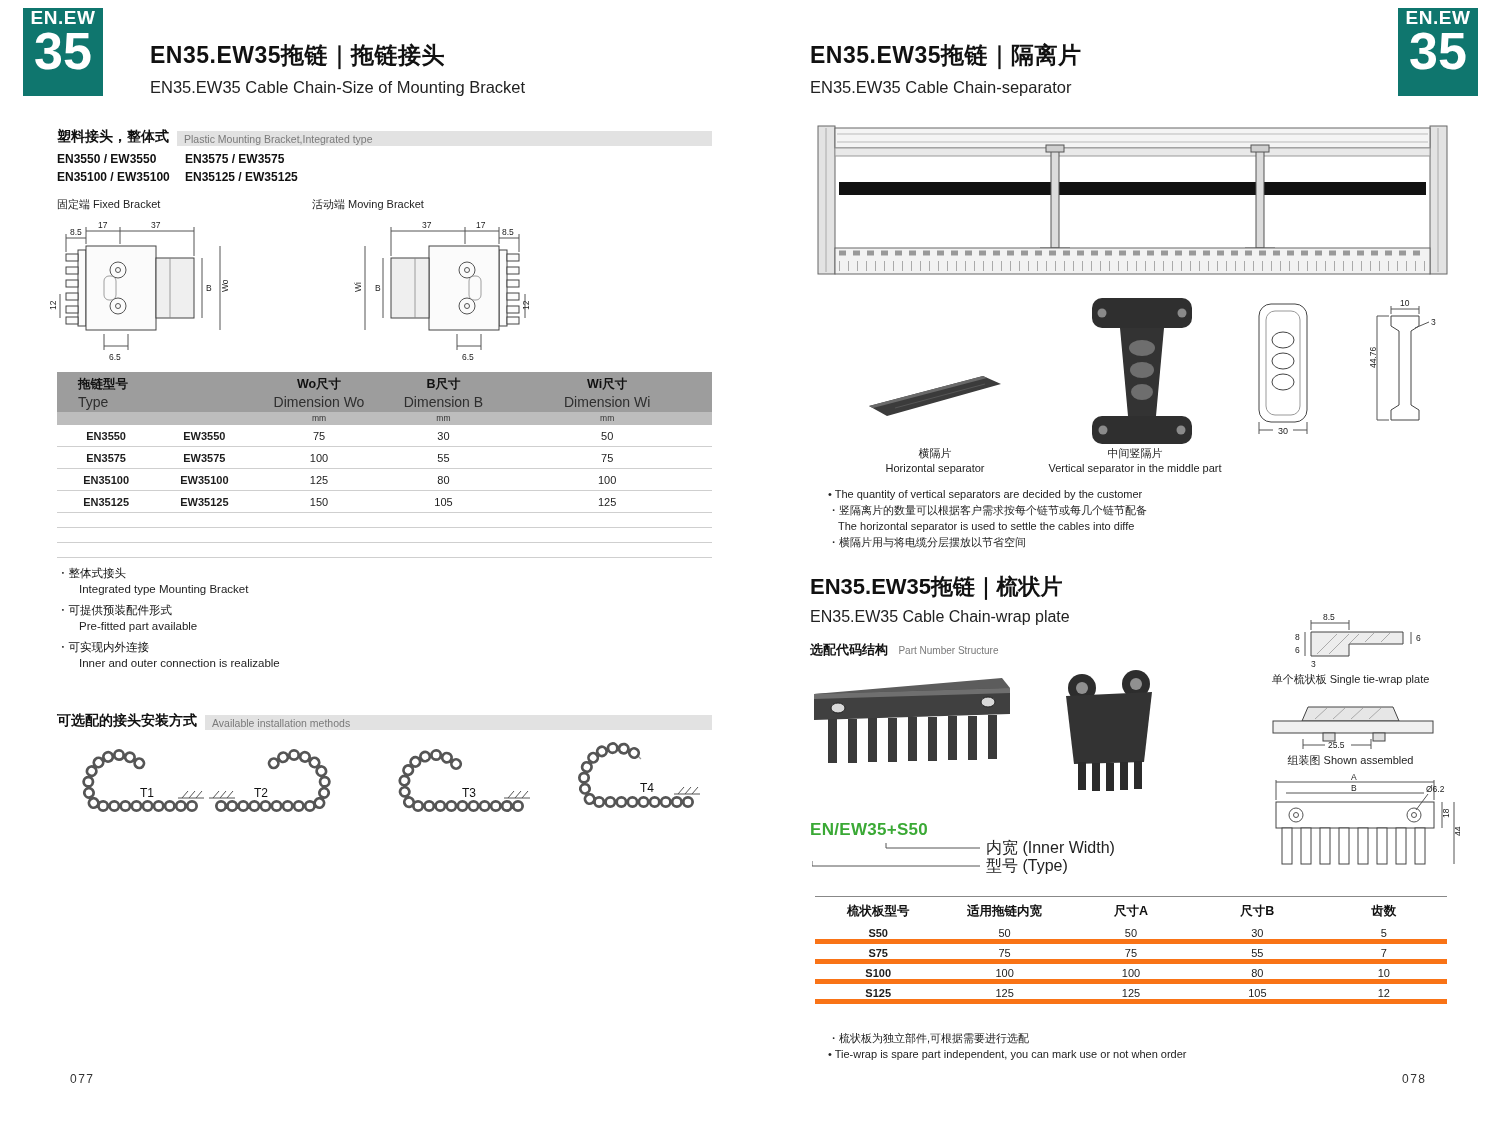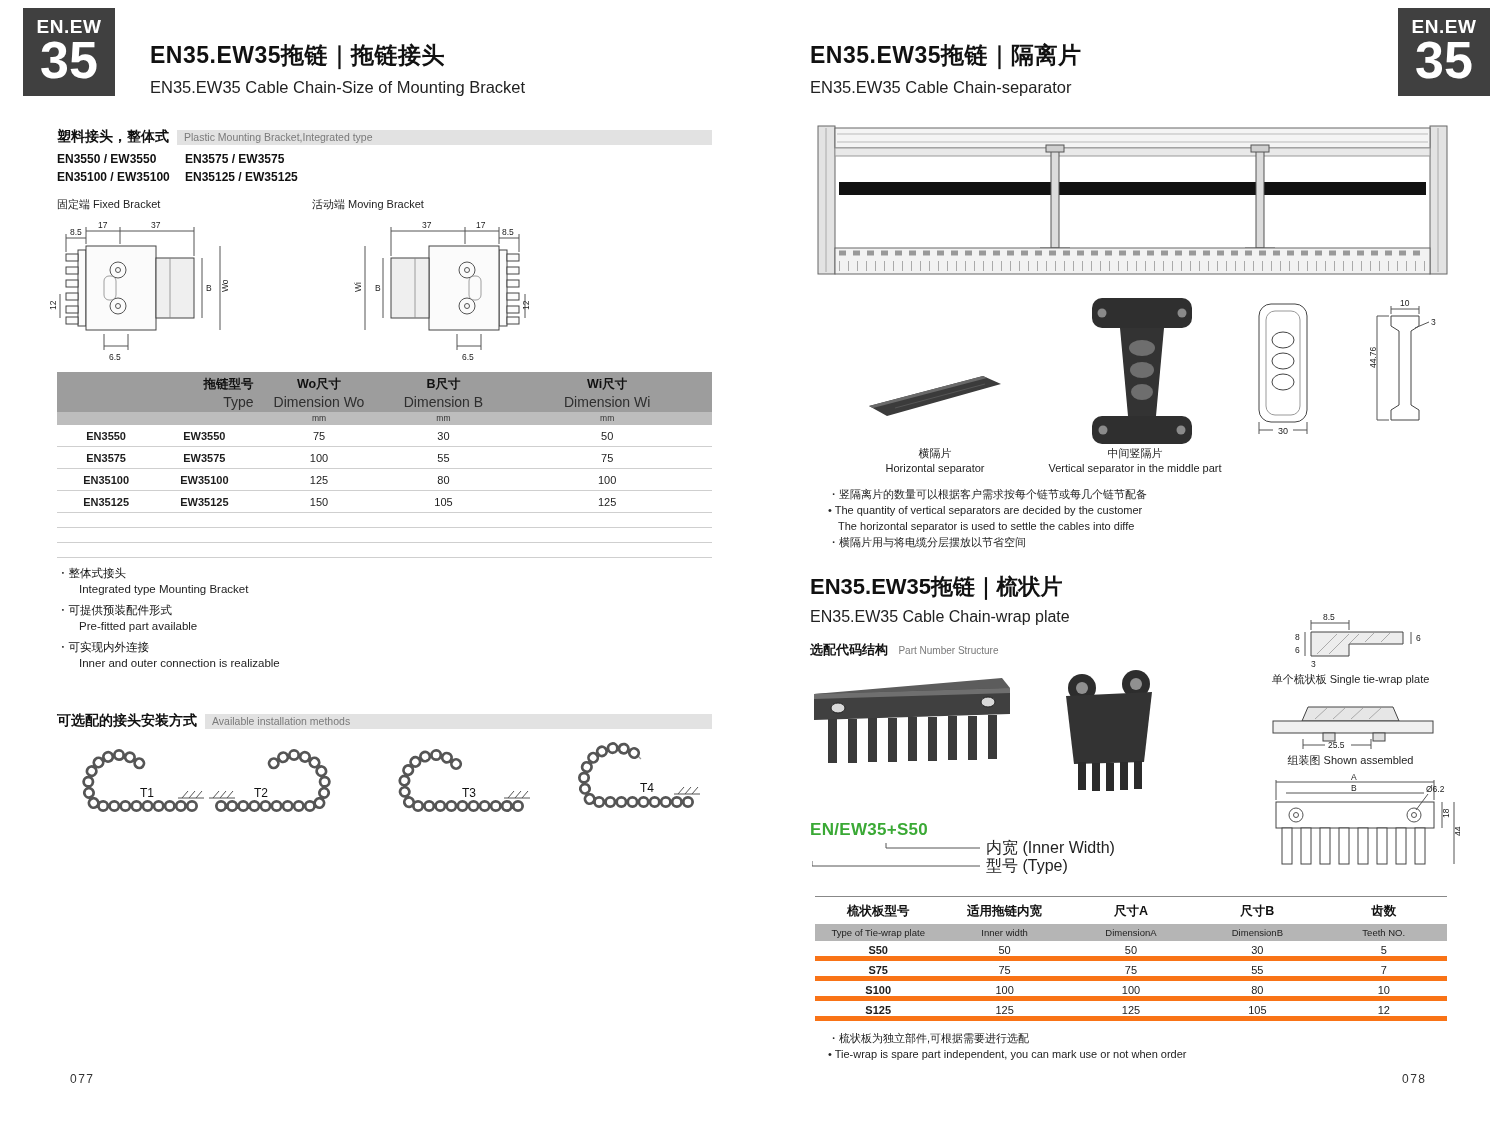--- a/index.html
+++ b/index.html
@@ -1,44 +1,44 @@
 <!DOCTYPE html>
 <html><head>
 <meta charset="utf-8">
 <style>
   *{margin:0;padding:0;box-sizing:border-box}
   html,body{background:#fff}
   body{font-family:"Liberation Sans","DejaVu Sans",sans-serif;color:#1c1c1c}
   #root{position:relative;width:1500px;height:1125px;background:#fff;overflow:hidden}
   .abs{position:absolute}
-  .badge{position:absolute;width:92px;height:88px;background:#404040;color:#fff;text-align:center;padding-top:9px}
+  .badge{position:absolute;width:80px;height:88px;background:#0f766e;color:#fff;text-align:center;padding-top:0}
   .badge .b1{font-size:19px;font-weight:bold;letter-spacing:.5px;line-height:1}
   .badge .b2{font-size:52px;font-weight:bold;line-height:.95}
   .title .zh{font-size:23px;font-weight:bold;letter-spacing:.5px;color:#111}
   .title .en{font-size:16.5px;margin-top:7px;color:#222}
-  .sechead{display:flex;align-items:center}
+  .sechead{display:flex;align-items:flex-end}
   .sechead .zh{font-size:14px;font-weight:bold;white-space:nowrap;color:#111}
   .sechead .band{flex:1;height:15px;background:#e2e2e2;margin-left:8px;display:flex;align-items:center}
   .sechead .en{font-size:10.5px;color:#7a7a7a;padding-left:7px;white-space:nowrap}
   .models{display:grid;grid-template-columns:128px auto;row-gap:4px;font-size:12px;font-weight:bold;color:#111}
   .blabel{font-size:11px;color:#222}
   svg text{font-family:"Liberation Sans","DejaVu Sans",sans-serif}
   .dim{font-size:9px;fill:#222}
   .dims{font-size:8.5px;fill:#222}
   .thin{stroke:#555;stroke-width:1;fill:none}
   .part{stroke:#444;stroke-width:1;fill:#fbfbfb}
   .part2{stroke:#444;stroke-width:1;fill:#efefef}
   .inner{stroke:#888;stroke-width:.8;fill:none}
   
   .ltable{font-size:11px}
   .lt-head{display:flex;background:#9d9d9d;color:#111}
   .lt-head .c{padding:4px 0 2px;text-align:center}
   .lt-head .zh{font-size:12.5px;font-weight:bold}
   .lt-head .en{font-size:14px;color:#2e2e2e;margin-top:1px}
-  .lt-head .c1{text-align:right;padding-left:21px}
+  .lt-head .c1{text-align:left;padding-left:21px}
   .lt-units{display:flex;background:#bdbdbd;font-size:8.5px;color:#333}
   .lt-units .c{text-align:center;padding:1px 0 2px}
   .lt-row{display:flex;border-bottom:1px solid #cfcfcf;height:22px;align-items:center}
   .lt-row.empty{height:15px}
   .lt-row .c{text-align:center}
   .c1{width:30%}.c2{width:20%}.c3{width:18%}.c4{width:32%}
   .typecell{display:flex}
   .typecell .m{width:50%;font-weight:bold;text-align:center}
   
   .fzh{font-size:11.5px;color:#111;margin-top:8px}
@@ -411,22 +411,22 @@
   <div class="abs photo-label" style="left:855px;top:446px;width:160px">
     <div>横隔片</div>
     <div>Horizontal separator</div>
   </div>
   <div class="abs photo-label" style="left:1000px;top:446px;width:270px">
     <div>中间竖隔片</div>
     <div>Vertical separator in the middle part</div>
   </div>
 
   <div class="abs notes" style="left:828px;top:486px;width:560px">
+    <div>• The quantity of vertical separators are decided by the customer</div>
     <div>・竖隔离片的数量可以根据客户需求按每个链节或每几个链节配备</div>
-    <div>• The quantity of vertical separators are decided by the customer</div>
     <div style="margin-left:10px">The horizontal separator is used to settle the cables into diffe</div>
     <div>・横隔片用与将电缆分层摆放以节省空间</div>
   </div>
 
   <div class="abs wraptitle" style="left:810px;top:572px">
     <div class="zh">EN35.EW35拖链｜梳状片</div>
     <div class="en">EN35.EW35 Cable Chain-wrap plate</div>
   </div>
 
   <div class="abs codehead" style="left:810px;top:640px">
@@ -547,27 +547,20 @@
   <div class="abs callout" style="left:986px;top:860px">型号 (Type)</div>
 
   <div class="abs rtable" style="left:815px;top:896px;width:632px">
     <div class="rt-h1">
       <div class="c">梳状板型号</div>
       <div class="c">适用拖链内宽</div>
       <div class="c">尺寸A</div>
       <div class="c">尺寸B</div>
       <div class="c">齿数</div>
     </div>
-    <div class="rt-h2">
-      <div class="c">Type of Tie-wrap plate</div>
-      <div class="c">Inner width</div>
-      <div class="c">DimensionA</div>
-      <div class="c">DimensionB</div>
-      <div class="c">Teeth NO.</div>
-    </div>
     <div class="rt-row">
       <div class="c">S50</div>
       <div class="c">50</div>
       <div class="c">50</div>
       <div class="c">30</div>
       <div class="c">5</div>
     </div>
     <div class="rt-row">
       <div class="c">S75</div>
       <div class="c">75</div>

